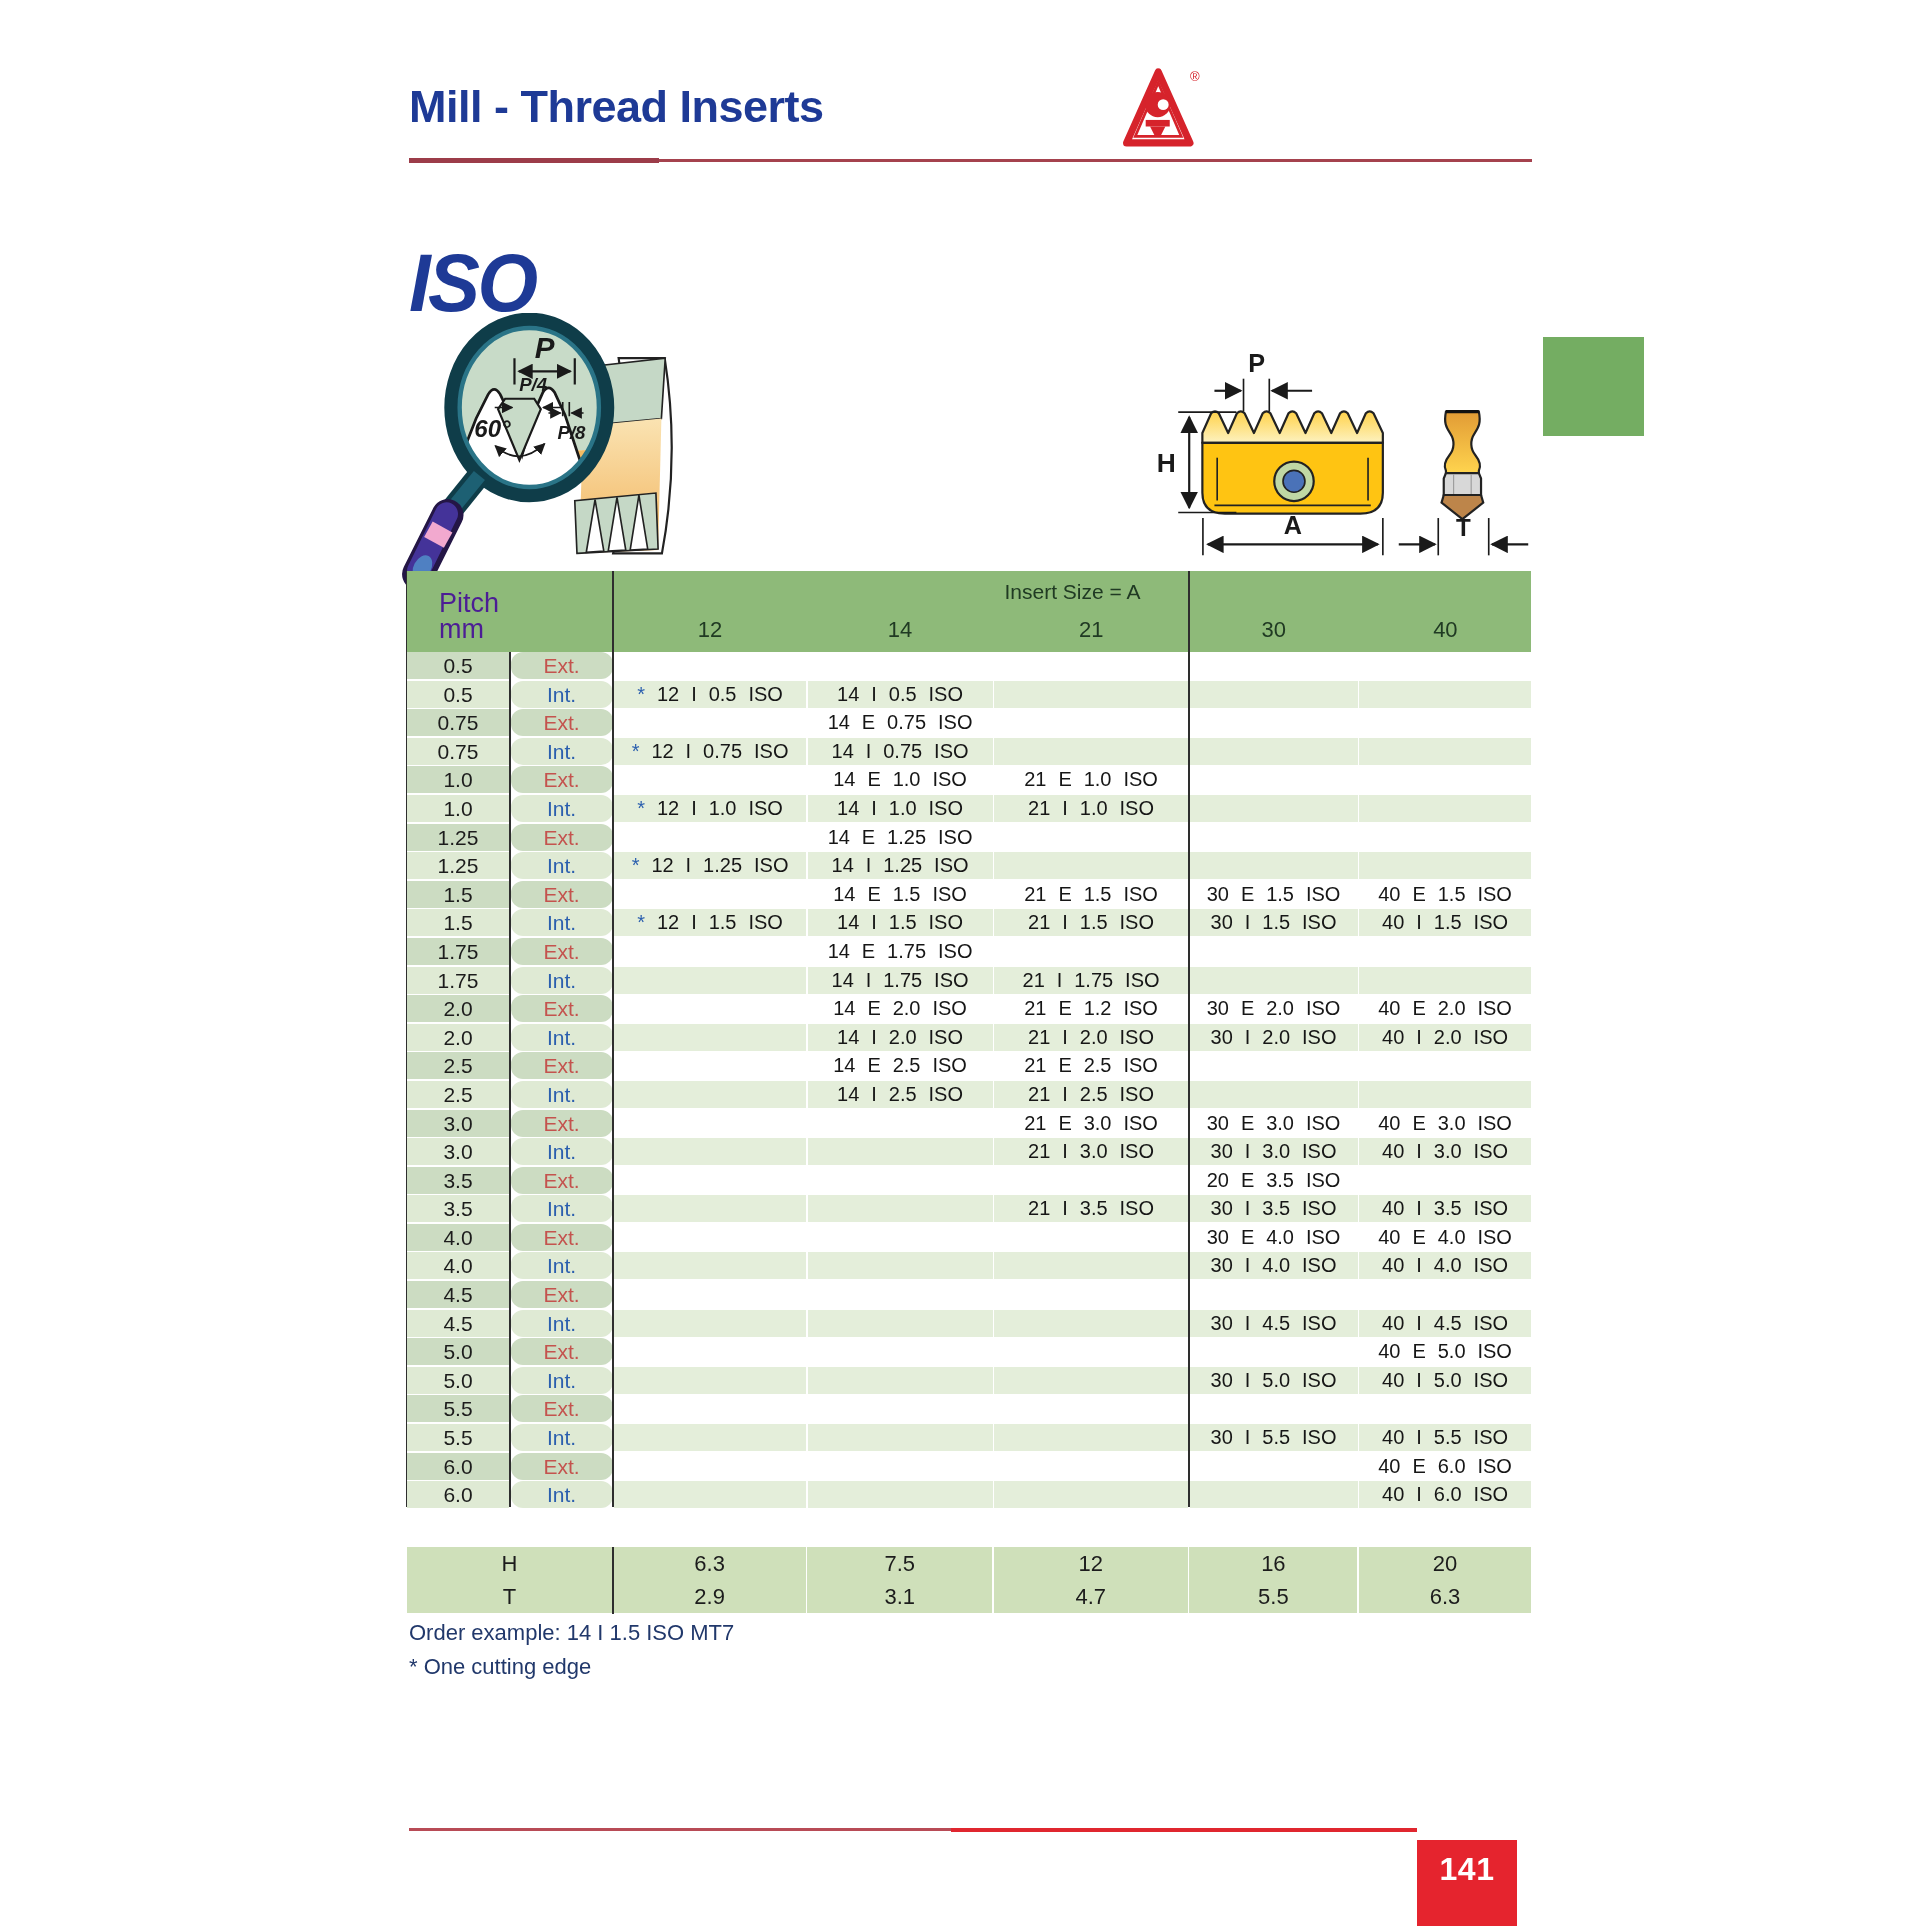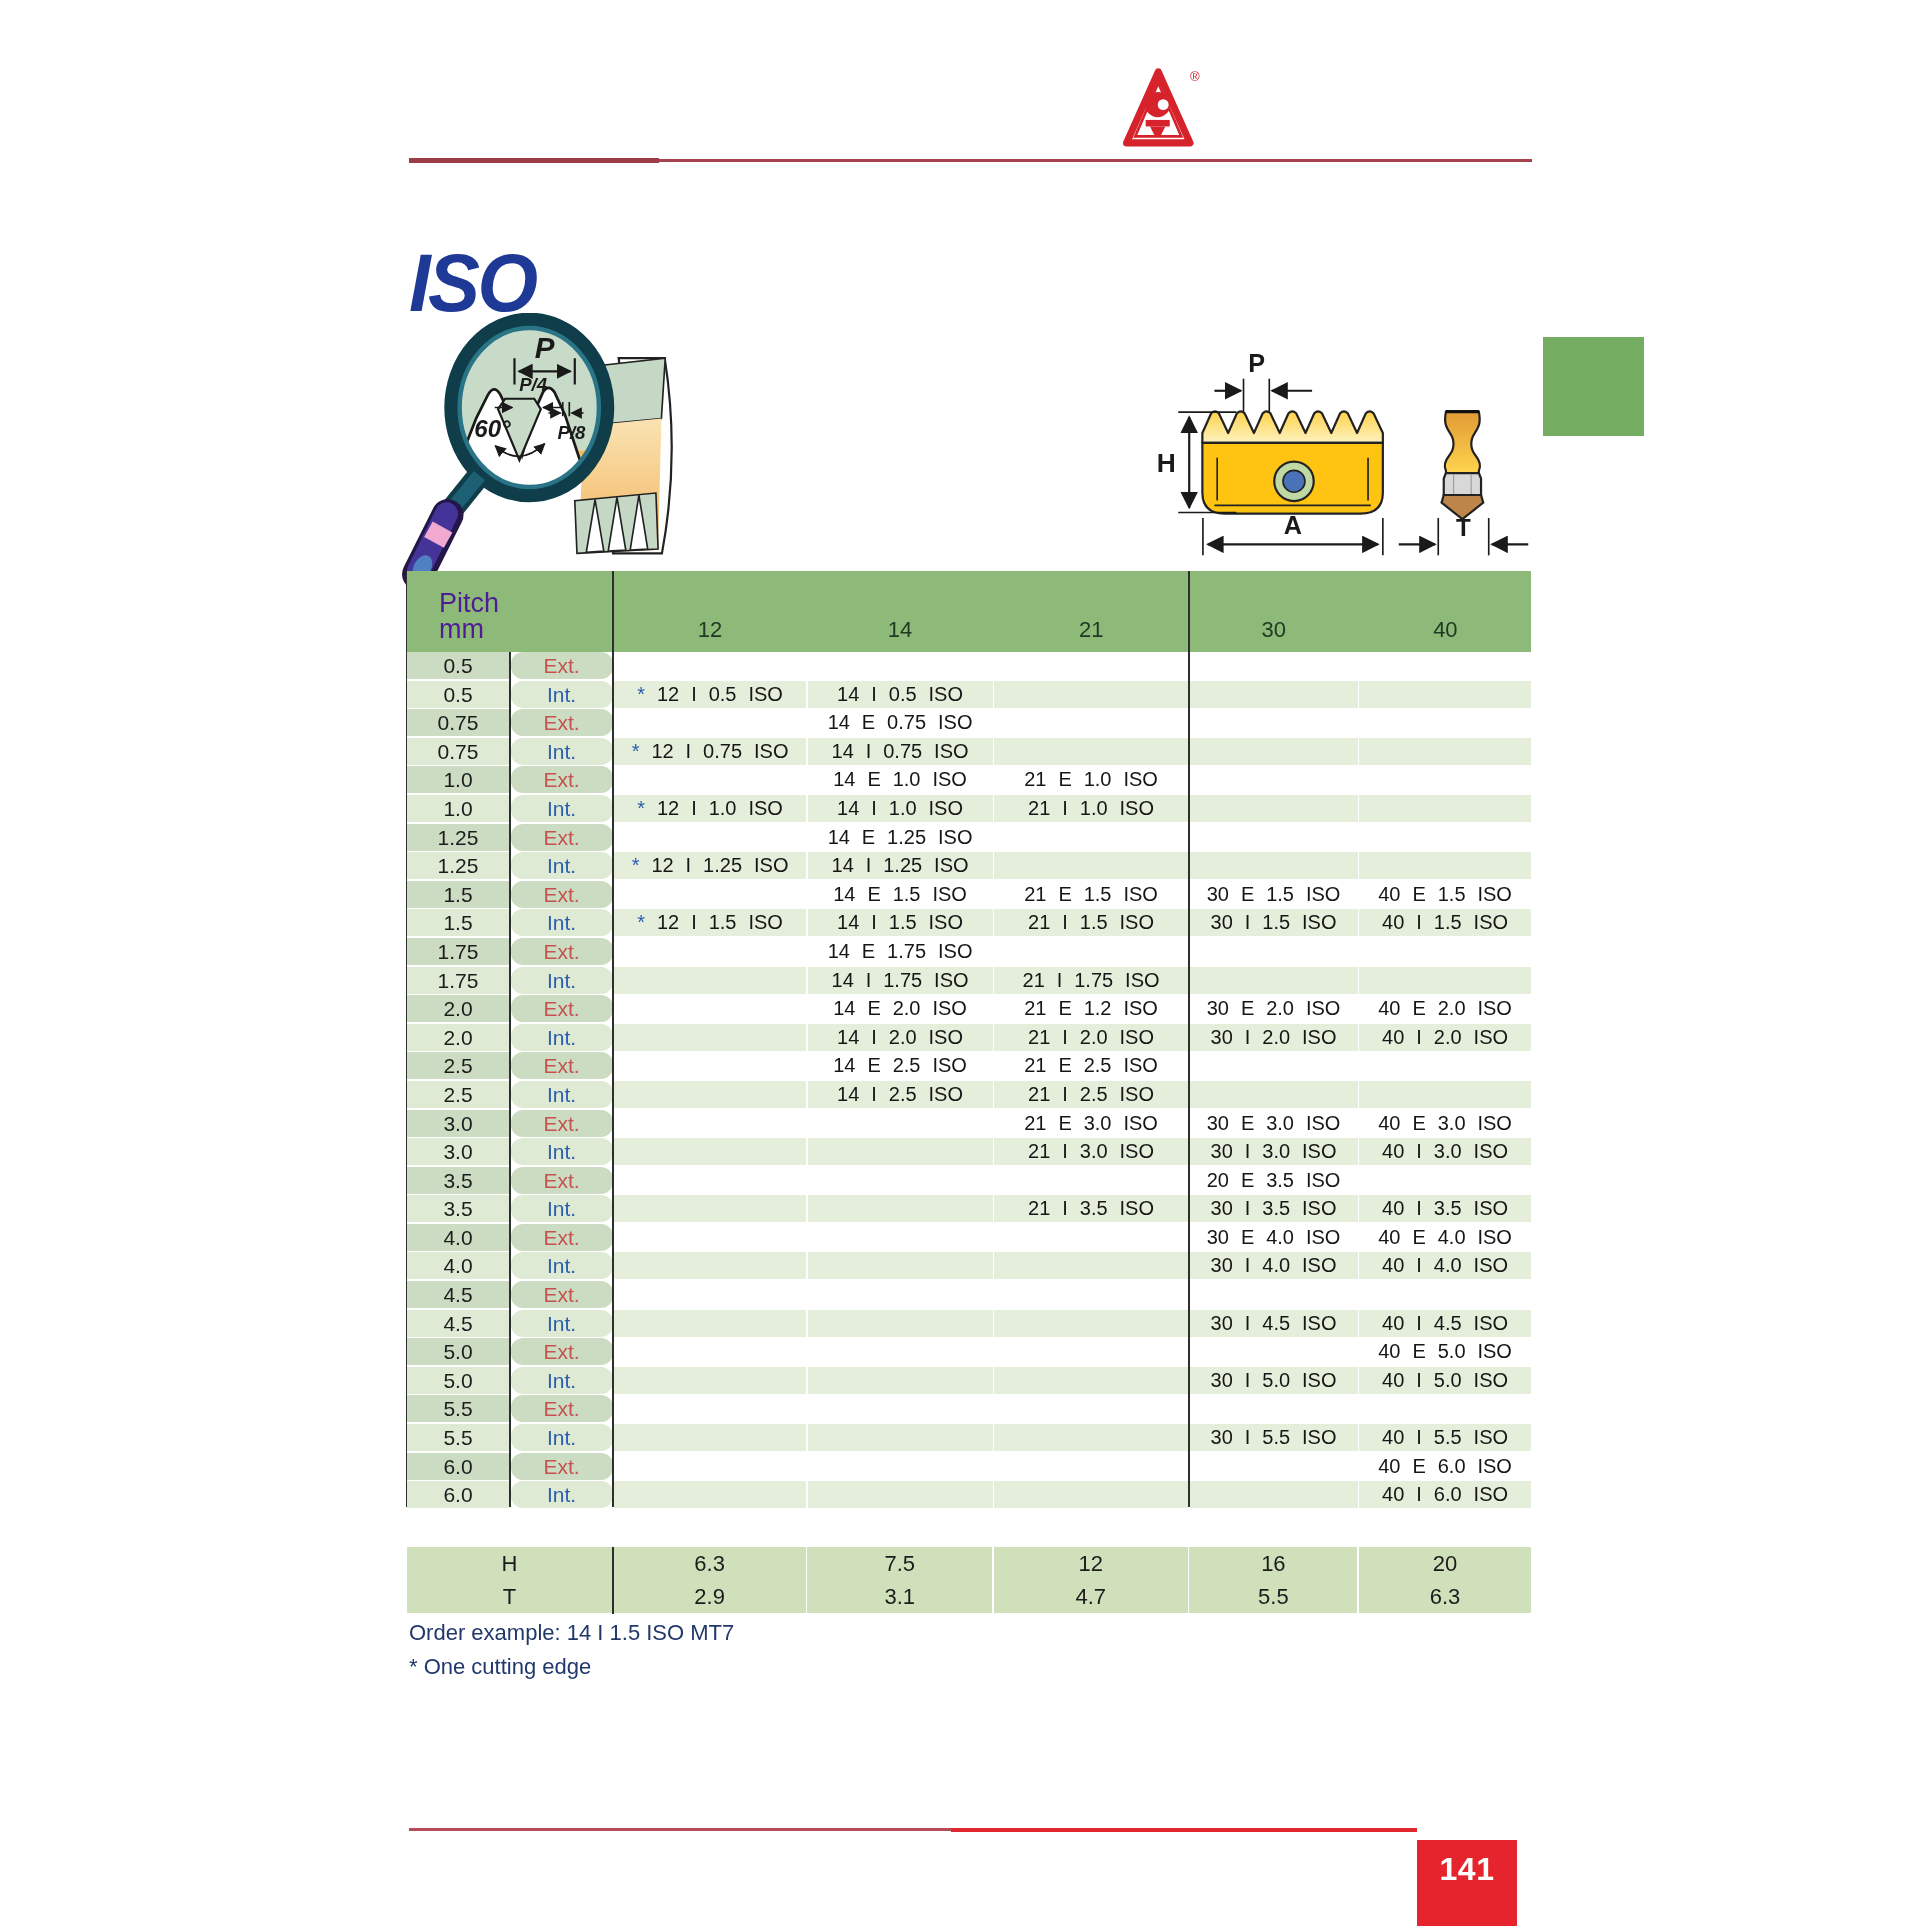--- a/index.html
+++ b/index.html
@@ -62,20 +62,21 @@
   .pagebox{position:absolute;left:1417px;top:1828px;width:100px;height:98px;background:#e5242e;
            text-align:center;margin-top:12px;}
   .pagenum{margin-top:11px;font-size:32px;font-weight:bold;color:#ffffff;letter-spacing:0.5px;
            display:inline-block;}
 </style>
 </head>
 <body>
 
 <div class="page">
 
+  <div class="page-title">Mill - Thread Inserts</div>
 
   <svg class="logo-svg" viewBox="2040 118 150 160">
     <path d="M2110,130 L2168,260 L2052,260 Z" fill="#ffffff" stroke="#d6232b" stroke-width="13" stroke-linejoin="round"></path>
     <path d="M2110,150 L2152,248 L2068,248 Z" fill="none" stroke="#d6232b" stroke-width="5"></path>
     <circle cx="2109" cy="190" r="23" fill="#d6232b"></circle>
     <circle cx="2119" cy="190" r="10" fill="#ffffff"></circle>
     <rect x="2087" y="218" width="44" height="12" fill="#d6232b"></rect>
     <path d="M2095,230 L2123,230 L2115,246 L2103,246 Z" fill="#d6232b"></path>
     <text x="2168" y="146" font-size="24" fill="#d6232b">®</text>
   </svg>
@@ -198,20 +199,21 @@
     <line x1="2784" y1="992" x2="2718" y2="992" stroke="#1a1a1a" stroke-width="4" marker-end="url(#ahd)"></line>
     <text x="2666" y="976" font-size="44" font-weight="bold" fill="#1a1a1a" text-anchor="middle">T</text>
   </svg>
 
   <div class="ptable">
     <div class="thead">
       <div class="pitch-label">
         <span>Pitch</span><br>
         <span>mm</span>
       </div>
+      <div class="insert-size">Insert Size = A</div>
       <div class="col-nums" id="colNums">
           <div class="w-c12">12</div>
           <div class="w-c14">14</div>
           <div class="w-c21">21</div>
           <div class="w-c30">30</div>
           <div class="w-c40">40</div>
         </div>
     </div>
     <div class="tbody" id="tbody">
         <div class="trow ext">

